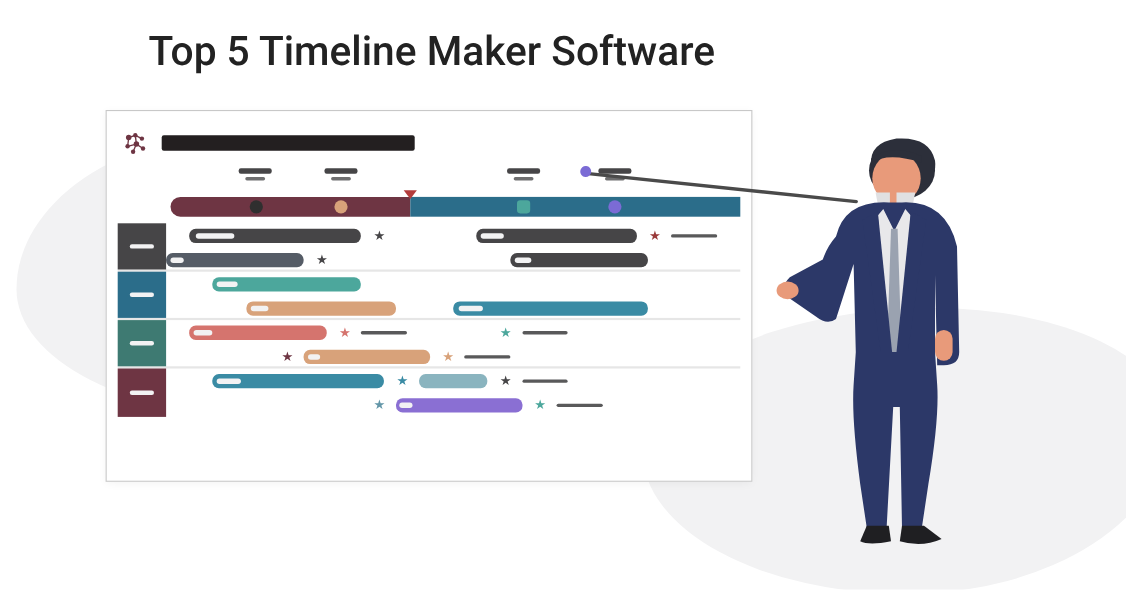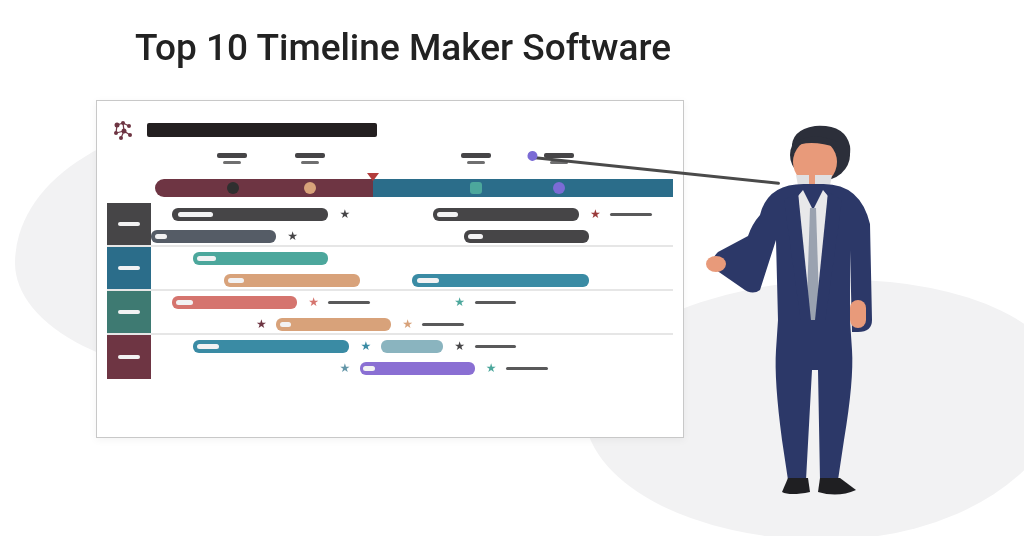--- a/index.html
+++ b/index.html
@@ -227,21 +227,21 @@
   background: #7b6bd5;
   border-radius: 50%;
 }
 </style>
 </head>
 <body>
 
 <div class="blob1"></div>
 <div class="blob2"></div>
 
-<h1 class="title">Top 10 Timeline Maker Software</h1>
+<h1 class="title">Top 5 Timeline Maker Software</h1>
 
 <div class="board">
   <div class="logo">
     <svg viewBox="0 0 24 24">
       <g fill="#6e3543">
         <circle cx="6" cy="6" r="2.5"></circle>
           <circle cx="12" cy="4" r="2"></circle>
           <circle cx="18" cy="7" r="2"></circle>
         <circle cx="5" cy="14" r="2"></circle>
           <circle cx="13" cy="12" r="2.5"></circle>

